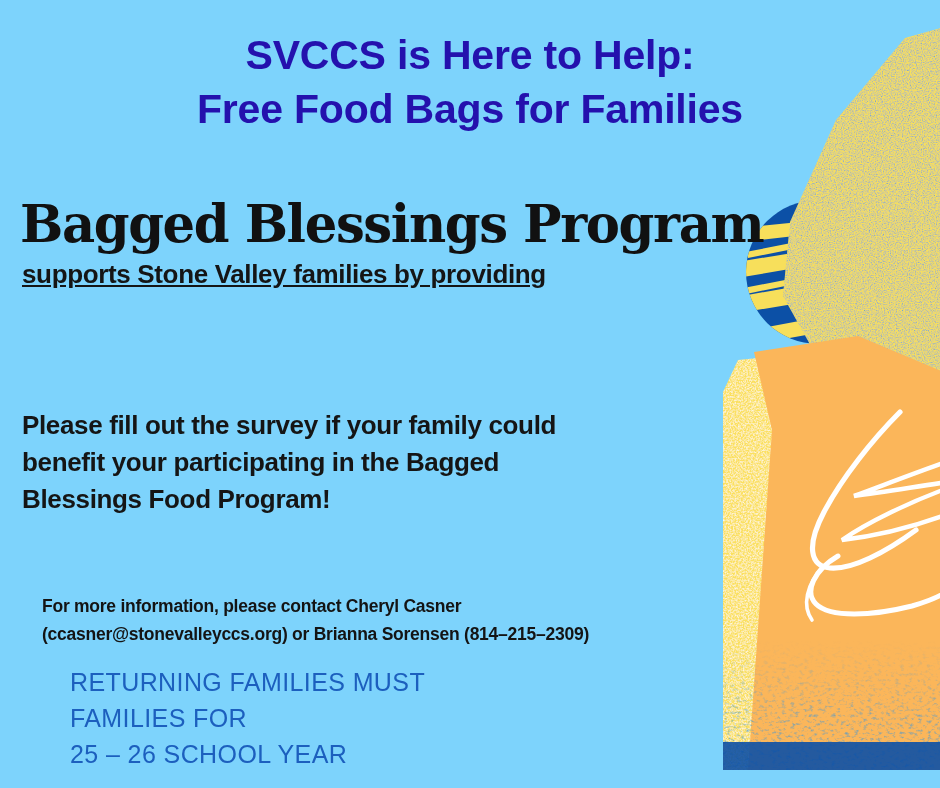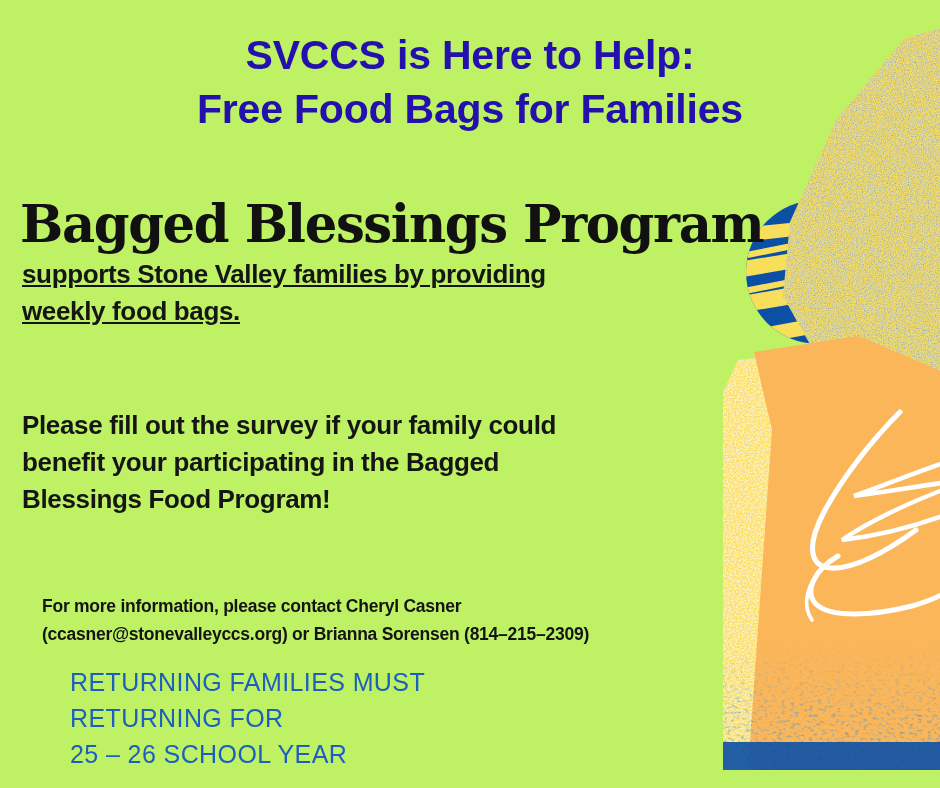--- a/index.html
+++ b/index.html
@@ -7,21 +7,21 @@
     padding: 0;
     background: #ffffff;
   }
   body {
     font-family: "Liberation Sans", sans-serif;
   }
   #flyer {
     position: relative;
     width: 940px;
     height: 788px;
-    background: #bef264;
+    background: #7dd3fc;
     overflow: hidden;
   }
 
   
   .art-layer {
     position: absolute;
     top: 0;
     left: 0;
     width: 940px;
     height: 788px;
@@ -206,34 +206,33 @@
 
   <div class="headline">
     <span class="ln">SVCCS is Here to Help:</span>
     <span class="ln">Free Food Bags for Families</span>
   </div>
 
   <div class="program-name">Bagged Blessings Program</div>
 
   <div class="body-bold block-supports">
     <span class="ln">supports Stone Valley families by providing</span>
-    <span class="ln">weekly food bags.</span>
   </div>
 
   <div class="body-bold block-survey">
     <span class="ln">Please fill out the survey if your family could</span>
     <span class="ln">benefit your participating in the Bagged</span>
     <span class="ln">Blessings Food Program!</span>
   </div>
 
 
   <div class="contact">
     <span class="ln">For more information, please contact Cheryl Casner</span>
     <span class="ln">(ccasner@stonevalleyccs.org) or Brianna Sorensen (814–215–2309)</span>
   </div>
 
   <div class="reenroll">
     <span class="ln">RETURNING FAMILIES MUST</span>
-    <span class="ln">RETURNING FOR</span>
+    <span class="ln">FAMILIES FOR</span>
     <span class="ln">25 – 26 SCHOOL YEAR</span>
   </div>
 
 </div>
 
 </body></html>

